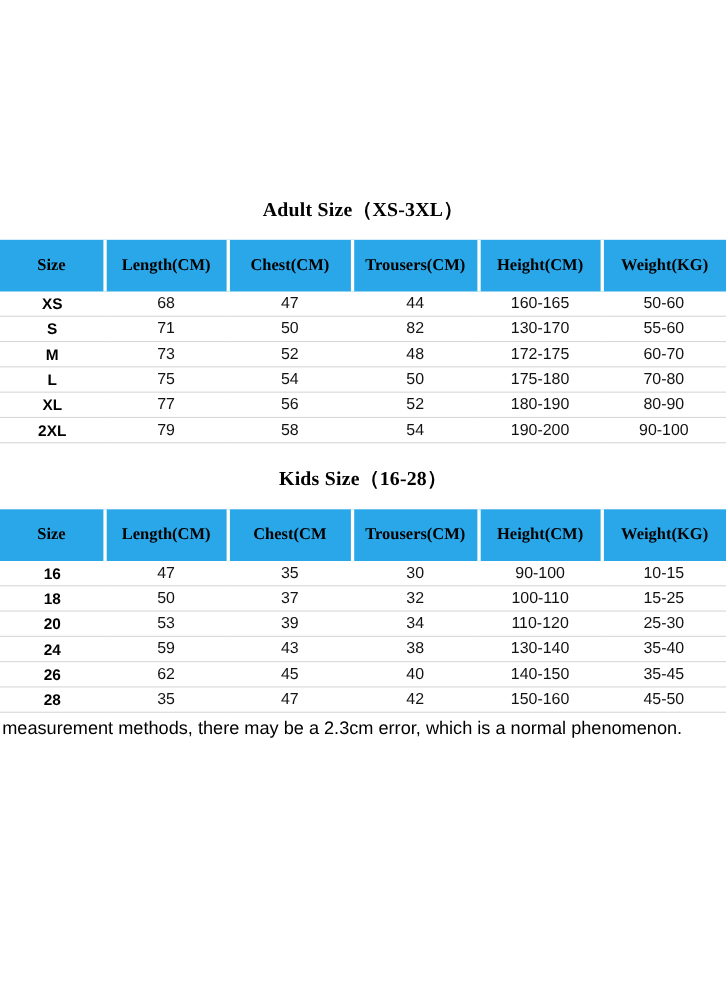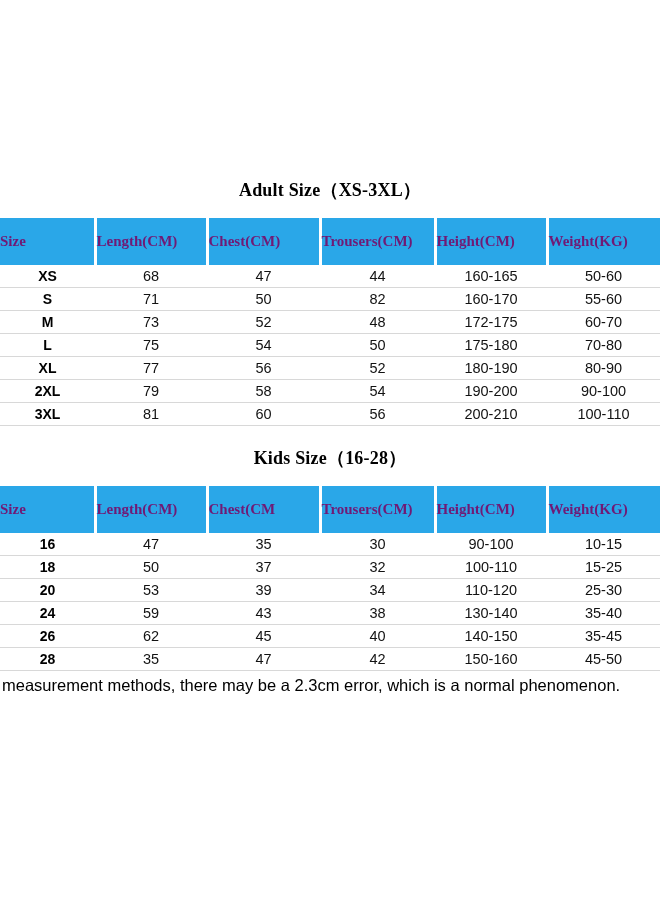--- a/index.html
+++ b/index.html
@@ -36,26 +36,26 @@
     table-layout: fixed;
   }
   table.size-table col.c-size     { width: 95px; }
   table.size-table col.c-length   { width: 112px; }
   table.size-table col.c-chest    { width: 113px; }
   table.size-table col.c-trousers { width: 115px; }
   table.size-table col.c-height   { width: 112px; }
   table.size-table col.c-weight   { width: 113px; }
   table.size-table thead th {
     background: var(--header-blue, #2aa7e8);
-    color: #701a75;
+    color: #000000;
     font-family: "Liberation Serif", serif;
     font-weight: bold;
     font-size: 15px;
     height: 47px;
-    text-align: left;
+    text-align: center;
     vertical-align: middle;
     border-left: 3px solid #ffffff;
     padding: 0;
   }
   table.size-table thead th:first-child {
     border-left: none;
   }
   table.size-table tbody td {
     text-align: center;
     vertical-align: middle;
@@ -112,21 +112,21 @@
             <td>47</td>
             <td>44</td>
             <td>160-165</td>
             <td>50-60</td>
           </tr>
           <tr>
             <td>S</td>
             <td>71</td>
             <td>50</td>
             <td>82</td>
-            <td>160-170</td>
+            <td>130-170</td>
             <td>55-60</td>
           </tr>
           <tr>
             <td>M</td>
             <td>73</td>
             <td>52</td>
             <td>48</td>
             <td>172-175</td>
             <td>60-70</td>
           </tr>
@@ -146,28 +146,20 @@
             <td>180-190</td>
             <td>80-90</td>
           </tr>
           <tr>
             <td>2XL</td>
             <td>79</td>
             <td>58</td>
             <td>54</td>
             <td>190-200</td>
             <td>90-100</td>
-          </tr>
-          <tr>
-            <td>3XL</td>
-            <td>81</td>
-            <td>60</td>
-            <td>56</td>
-            <td>200-210</td>
-            <td>100-110</td>
           </tr>
         </tbody>
     </table>
 
     <h2 class="table-title kids-title">Kids Size（16-28）</h2>
 
     <table class="size-table">
       <colgroup>
         <col class="c-size">
           <col class="c-length">

